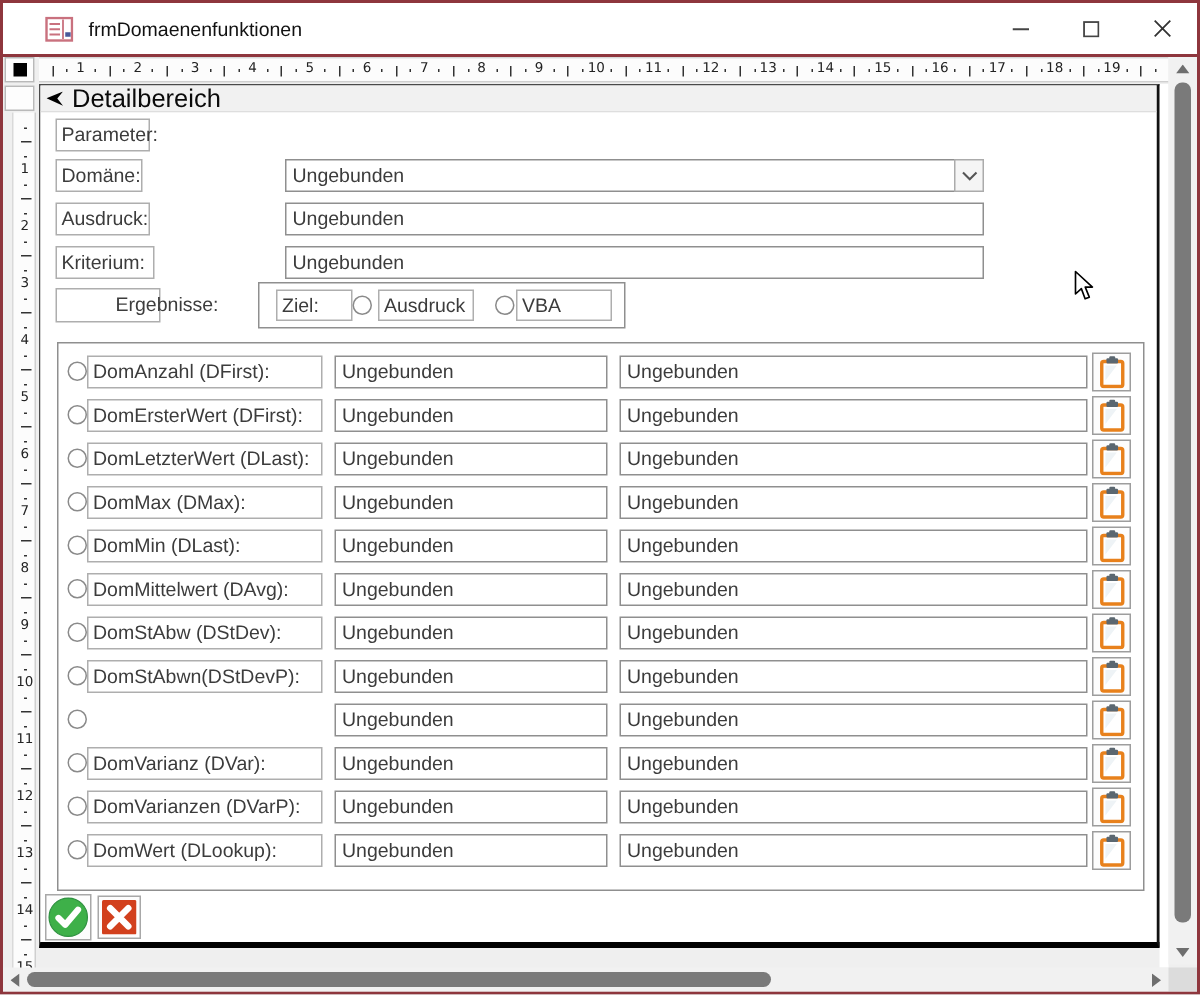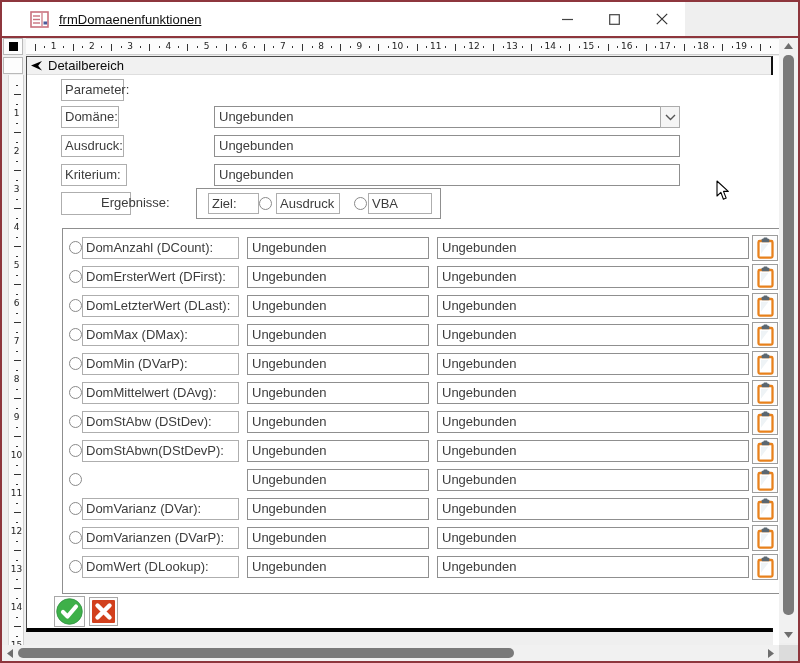--- a/index.html
+++ b/index.html
@@ -3,21 +3,21 @@
 <meta charset="utf-8">
 <style>
   html,body{margin:0;padding:0;background:#d8d8d8;}
   *{box-sizing:border-box;}
   .window{
     position:relative;width:800px;height:663px;background:#efefef;
     border:2px solid #8e363d;font-family:"Liberation Sans",sans-serif;
     overflow:hidden;
   }
   
-  .titlebar{position:absolute;left:0;top:0;width:683px;height:34px;background:#fff;display:flex;align-items:center;text-decoration:underline;}
+  .titlebar{position:absolute;left:0;top:0;width:796px;height:34px;background:#fff;display:flex;align-items:center;}
   .titlebar .appicon{margin-left:28px;display:flex;align-items:center;}
   .titlebar .title{margin-left:10px;font-size:13px;color:#111;}
   .winbtns{position:absolute;right:0;top:0;height:34px;display:flex;}
   .winbtn{width:47px;height:34px;display:flex;align-items:center;justify-content:center;background:#fff;}
   .title-sep{position:absolute;left:0;top:34px;width:796px;height:2px;background:#8e363d;}
   
   .workspace{position:absolute;left:0;top:36px;width:796px;height:623px;background:#efefef;}
   .cornerbox{position:absolute;left:1px;top:0;width:20px;height:17px;background:#fdfdfd;border:1px solid #b9b9b9;display:flex;align-items:center;justify-content:center;}
   .cornerbox .blk{width:9px;height:9px;background:#000;}
   .hruler{position:absolute;left:24px;top:0;width:753px;height:17px;background:#fcfcfc;border-top:1px solid #d9d9d9;border-bottom:1px solid #cfcfcf;overflow:hidden;}
@@ -29,22 +29,22 @@
   .vtick{position:absolute;background:#333;}
   .vtick.half{left:5px;width:7px;height:1px;}
   .vtick.quarter{left:7px;width:2px;height:1px;}
   .vnum{position:absolute;left:0;width:15px;text-align:center;font-size:9px;color:#222;font-family:"DejaVu Sans",sans-serif;margin-top:-5px;}
   .sectionselbox{position:absolute;left:1px;top:19px;width:20px;height:17px;background:#fdfdfd;border:1px solid #b9b9b9;}
   .rightgap{position:absolute;left:771px;top:18px;width:6px;height:589px;background:#fff;}
   
   .formregion{position:absolute;left:24px;top:18px;width:747px;height:576px;background:#fff;
     border-left:1px solid #4a4a4a;border-top:1px solid #4a4a4a;border-right:2px solid #111;border-bottom:4px solid #000;}
   .sectionbar{height:18px;background:#f1f1f1;border-bottom:1px solid #dedede;display:flex;align-items:center;padding-left:4px;}
-  .sectionbar .slabel{font-size:13px;color:#0a0a0a;margin-left:5px;}
-  .canvas{position:relative;width:744px;height:553px;background:#fff;margin-left:24px;}
+  .sectionbar .slabel{font-size:17px;color:#0a0a0a;margin-left:5px;}
+  .canvas{position:relative;width:744px;height:553px;background:#fff;}
   
   .fbox{position:absolute;height:22px;font-size:13px;color:#3c3c3c;line-height:20px;background:#fff;}
   .flabel{border:1px solid #aeaeae;padding-left:3px;}
   .ftext{border:1px solid #8f8f8f;padding-left:4px;}
   .radio{position:absolute;width:13px;height:13px;border:1px solid #8a8a8a;border-radius:50%;background:#fff;}
   .groupbox{position:absolute;border:1px solid #8f8f8f;background:#fff;}
   .rowsbox{position:absolute;left:11px;top:153px;width:725px;height:366px;border:1px solid #8f8f8f;background:#fff;}
   .frow{position:absolute;left:0;width:723px;height:22px;}
   .frow .radio{left:6px;top:4px;}
   .rowlab{left:19px;top:0;width:157px;}
@@ -285,21 +285,21 @@
           <div class="fbox flabel" style="left:11px;top:4px;width:51px;height:21px;">Ziel:</div>
           <span class="radio" style="left:62px;top:8px;"></span>
           <div class="fbox flabel" style="left:79px;top:4px;width:64px;height:21px;">Ausdruck</div>
           <span class="radio" style="left:157px;top:8px;"></span>
           <div class="fbox flabel" style="left:171px;top:4px;width:64px;height:21px;">VBA</div>
         </div>
 
         <div class="rowsbox" id="rows-inner">
             <div class="frow" style="top: 8px;">
               <span class="radio"></span>
-              <div class="fbox flabel rowlab">DomAnzahl (DCount):</div>
+              <div class="fbox flabel rowlab">DomAnzahl (DFirst):</div>
               <div class="fbox ftext rowt1">Ungebunden</div>
               <div class="fbox ftext rowt2">Ungebunden</div>
               <button class="clipbtn">
                 <svg width="21" height="22" viewBox="0 0 24 25">
                   <rect x="4" y="4.5" width="16" height="19" rx="1.5" fill="#fff" stroke="#e8811c" stroke-width="2.6"></rect>
                   <polygon points="6.8,7.5 15.5,7.5 6.8,19" fill="#eef3f6"></polygon>
                   <rect x="7.6" y="2" width="8.8" height="4" rx="0.8" fill="#5b6770"></rect>
                   <rect x="9.8" y="0.5" width="4.4" height="3" rx="0.8" fill="#5b6770"></rect>
                 </svg>
               </button>
@@ -341,21 +341,21 @@
                 <svg width="21" height="22" viewBox="0 0 24 25">
                   <rect x="4" y="4.5" width="16" height="19" rx="1.5" fill="#fff" stroke="#e8811c" stroke-width="2.6"></rect>
                   <polygon points="6.8,7.5 15.5,7.5 6.8,19" fill="#eef3f6"></polygon>
                   <rect x="7.6" y="2" width="8.8" height="4" rx="0.8" fill="#5b6770"></rect>
                   <rect x="9.8" y="0.5" width="4.4" height="3" rx="0.8" fill="#5b6770"></rect>
                 </svg>
               </button>
             </div>
             <div class="frow" style="top: 124px;">
               <span class="radio"></span>
-              <div class="fbox flabel rowlab">DomMin (DVarP):</div>
+              <div class="fbox flabel rowlab">DomMin (DLast):</div>
               <div class="fbox ftext rowt1">Ungebunden</div>
               <div class="fbox ftext rowt2">Ungebunden</div>
               <button class="clipbtn">
                 <svg width="21" height="22" viewBox="0 0 24 25">
                   <rect x="4" y="4.5" width="16" height="19" rx="1.5" fill="#fff" stroke="#e8811c" stroke-width="2.6"></rect>
                   <polygon points="6.8,7.5 15.5,7.5 6.8,19" fill="#eef3f6"></polygon>
                   <rect x="7.6" y="2" width="8.8" height="4" rx="0.8" fill="#5b6770"></rect>
                   <rect x="9.8" y="0.5" width="4.4" height="3" rx="0.8" fill="#5b6770"></rect>
                 </svg>
               </button>

